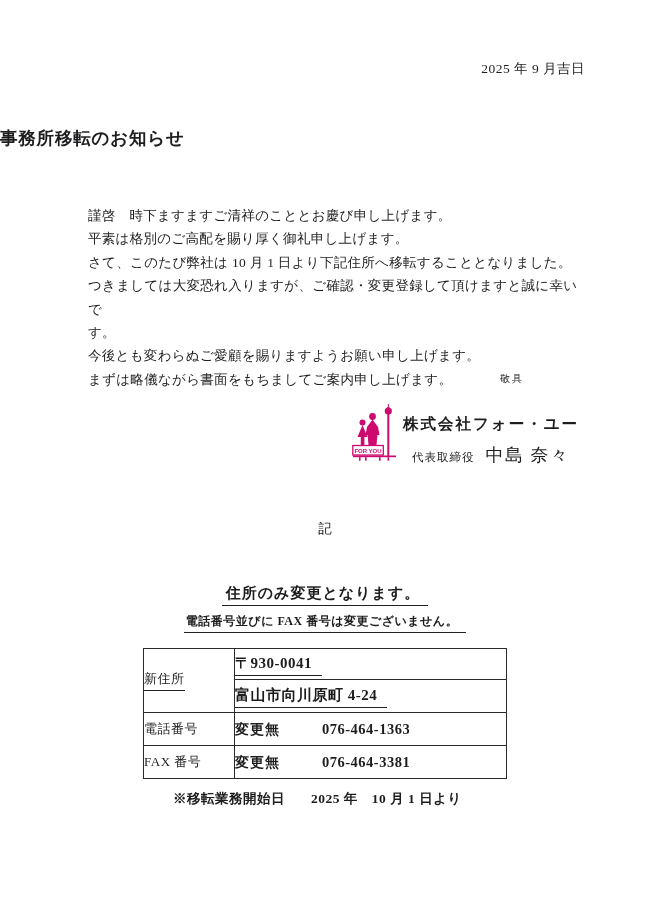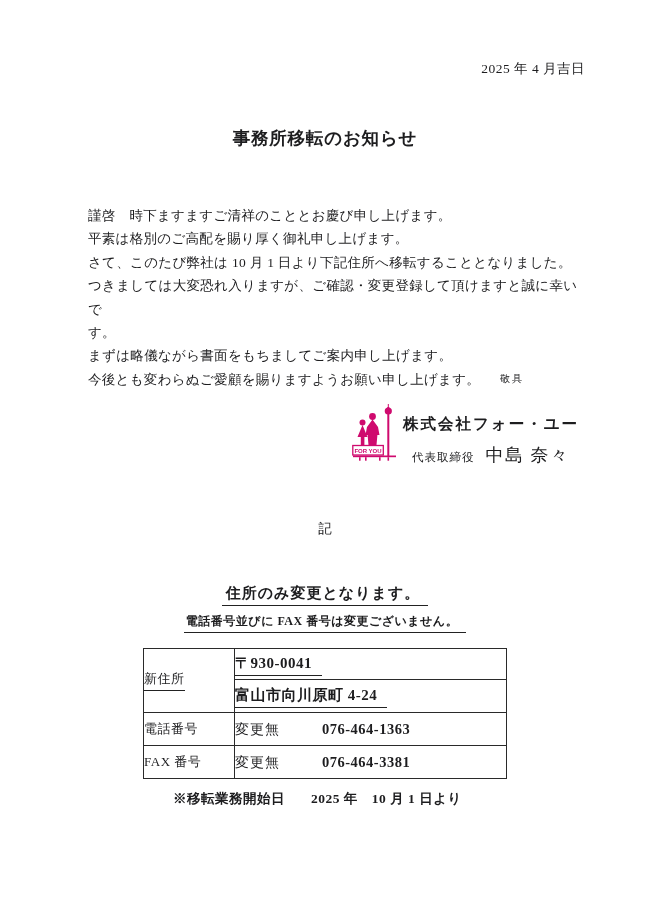--- a/index.html
+++ b/index.html
@@ -17,21 +17,20 @@
     top: 60px;
     right: 65px;
     font-size: 13.5px;
     letter-spacing: 0.5px;
   }
   .title {
     position: absolute;
     top: 126px;
     left: 0;
     width: 650px;
-    text-align: center;
     font-size: 17.5px;
     font-weight: bold;
     letter-spacing: 0.8px;
   }
   .body-block {
     position: absolute;
     top: 204px;
     left: 88px;
     width: 496px;
     font-size: 13.5px;
@@ -141,49 +140,49 @@
     display: inline-block;
     font-weight: bold;
     font-size: 15px;
     border-bottom: 1.2px solid #222;
     padding: 2px 10px 2px 0;
     letter-spacing: 0.5px;
   }
   .row-sub { height: 31px; }
   .row-sub2 { height: 33px; }
   .row-std { height: 33px; }
-  .status { font-weight: normal; font-size: 14px; letter-spacing: 1px; }
+  .status { font-weight: bold; font-size: 14px; letter-spacing: 1px; }
   .number { font-weight: bold; font-size: 14.5px; margin-left: 38px; letter-spacing: 0.5px; }
   .footnote {
     position: absolute;
     left: 173px;
     top: 790px;
     font-size: 13.5px;
     font-weight: bold;
     letter-spacing: 0.5px;
   }
   .footnote .fn-value { margin-left: 22px; }
 </style>
 </head>
 <body>
 
 <div class="page">
 
-  <div class="date">2025 年 4 月吉日</div>
+  <div class="date">2025 年 9 月吉日</div>
 
   <div class="title">事務所移転のお知らせ</div>
 
   <div class="body-block">
     <div>謹啓　時下ますますご清祥のこととお慶び申し上げます。</div>
     <div>平素は格別のご高配を賜り厚く御礼申し上げます。</div>
     <div>さて、このたび弊社は 10 月 1 日より下記住所へ移転することとなりました。</div>
     <div>つきましては大変恐れ入りますが、ご確認・変更登録して頂けますと誠に幸いで</div>
     <div>す。</div>
+    <div>今後とも変わらぬご愛顧を賜りますようお願い申し上げます。</div>
     <div>まずは略儀ながら書面をもちましてご案内申し上げます。</div>
-    <div>今後とも変わらぬご愛顧を賜りますようお願い申し上げます。</div>
   </div>
 
   <div class="closing">敬具</div>
 
   <svg class="logo" viewBox="0 0 46 57" xmlns="http://www.w3.org/2000/svg">
     <g fill="#cf0a6e">
 
       <rect x="35.3" y="3" width="2" height="49"></rect>
       <rect x="35.8" y="0" width="1" height="4"></rect>
       <circle cx="36.3" cy="7" r="3.6"></circle>

